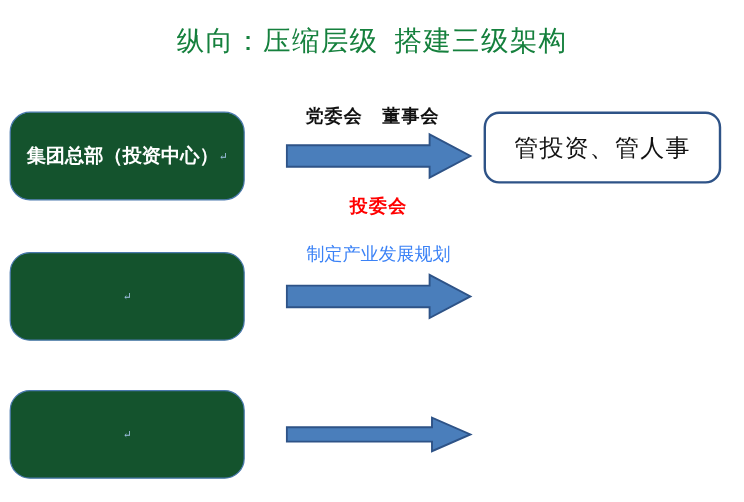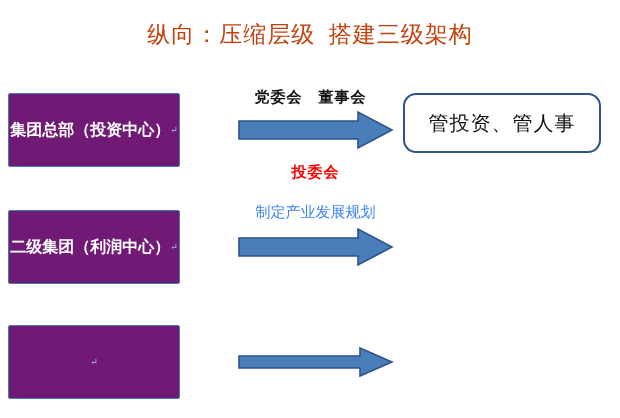--- a/index.html
+++ b/index.html
@@ -21,47 +21,47 @@
   
   #diagram-title {
     position: absolute;
     left: 0;
     top: 20px;
     width: 620px;
     text-align: center;
     font-family: "Liberation Serif", "DejaVu Serif", serif;
     font-size: 23px;
     line-height: 30px;
-    color: #c2410c;
+    color: #15803d;
     letter-spacing: 1px;
     white-space: pre;
   }
 
   
   .row {
     position: absolute;
     left: 0;
     width: 620px;
     height: 74px;
   }
   .row-1 { top: 93px; }
   .row-2 { top: 210px; }
   .row-3 { top: 325px; }
 
   
   .left-box {
     position: absolute;
     left: 8px;
     top: 0;
-    width: 172px;
+    width: 196px;
     height: 74px;
     box-sizing: border-box;
-    background: #701a75;
+    background: #14532d;
     border: 1px solid #4a79ad;
-    border-radius: 2px;
+    border-radius: 17px;
     display: flex;
     align-items: center;
     justify-content: center;
   }
   .left-box-label {
     font-family: "Liberation Serif", "DejaVu Serif", serif;
     font-weight: bold;
     font-size: 16px;
     color: #ffffff;
     white-space: nowrap;
@@ -163,21 +163,20 @@
     </div>
   </div>
 
   <div class="caption caption-red-1">投委会</div>
 
   <div class="caption caption-top-1">党委会　董事会</div>
 
   <div class="row row-2">
 
     <div class="left-box">
-      <span class="left-box-label">二级集团（利润中心）</span>
         <span class="pilcrow">↵</span>
     </div>
 
     <div class="arrow" style="top:17px;">
       <svg width="156" height="40" viewBox="0 0 156 40">
         <polygon points="1,11 120,11 120,2 154,20 120,38 120,29 1,29" fill="#4a7ebb" stroke="#2e5387" stroke-width="1.6" stroke-linejoin="miter"></polygon>
       </svg>
     </div>
 
   </div>

